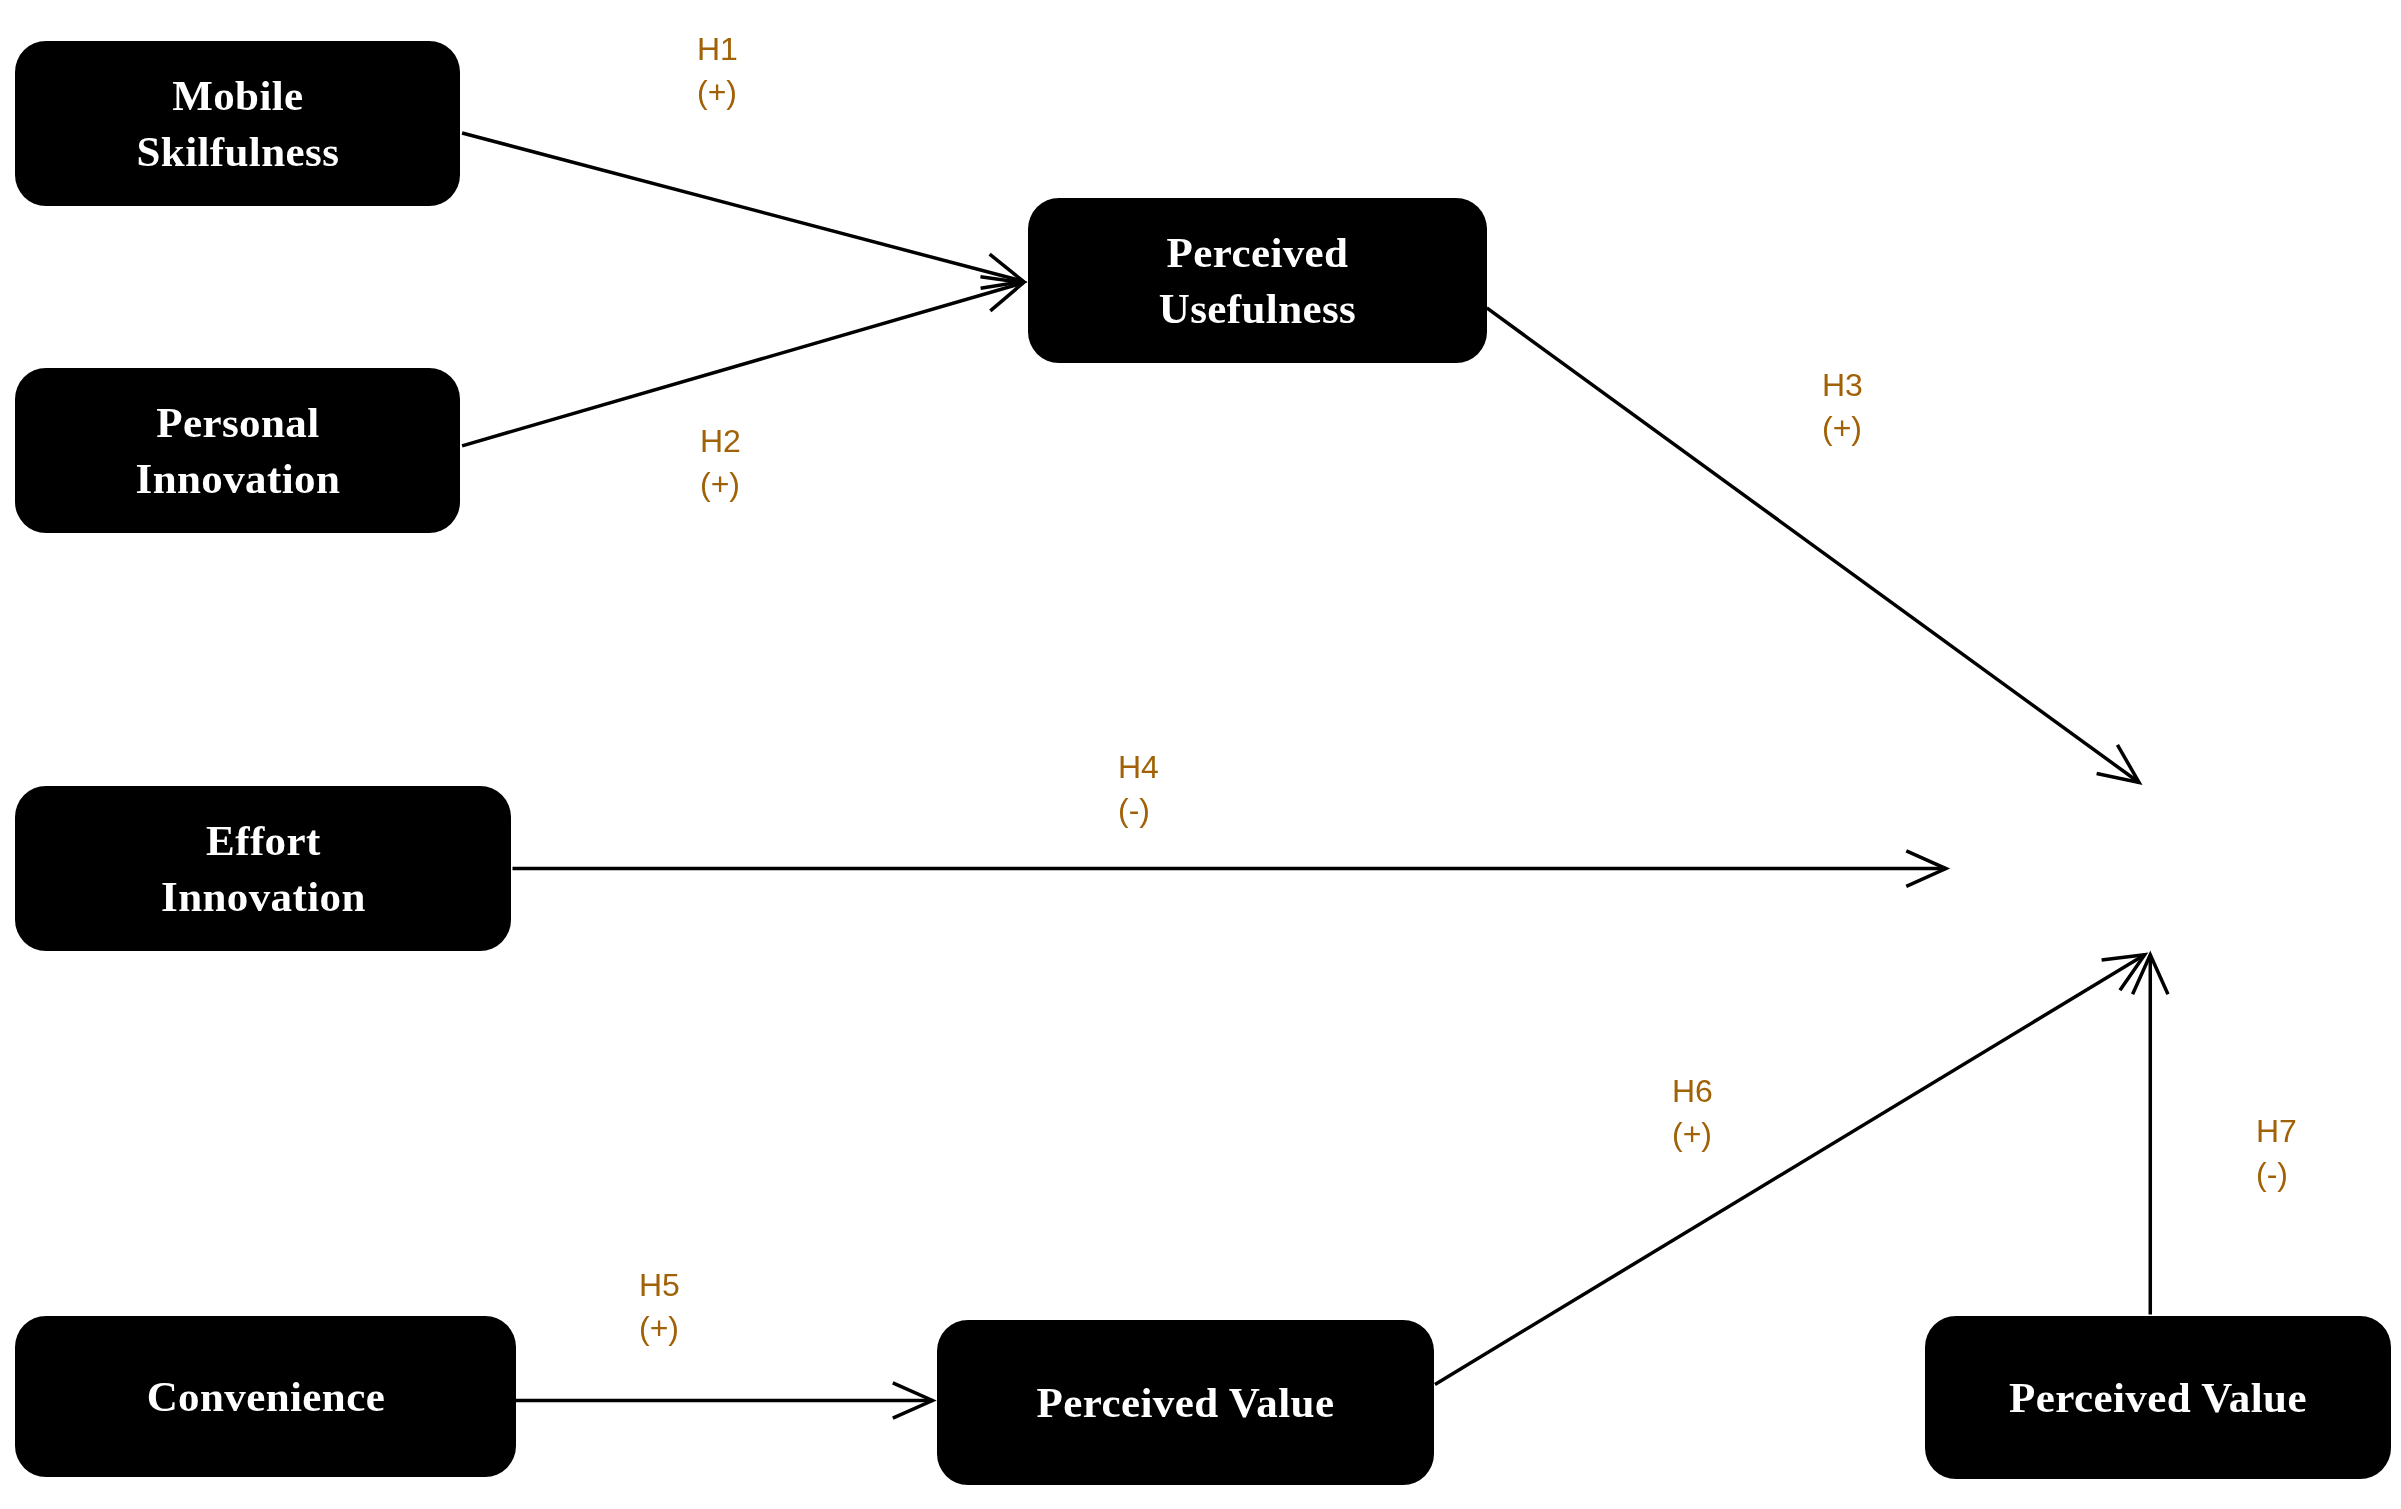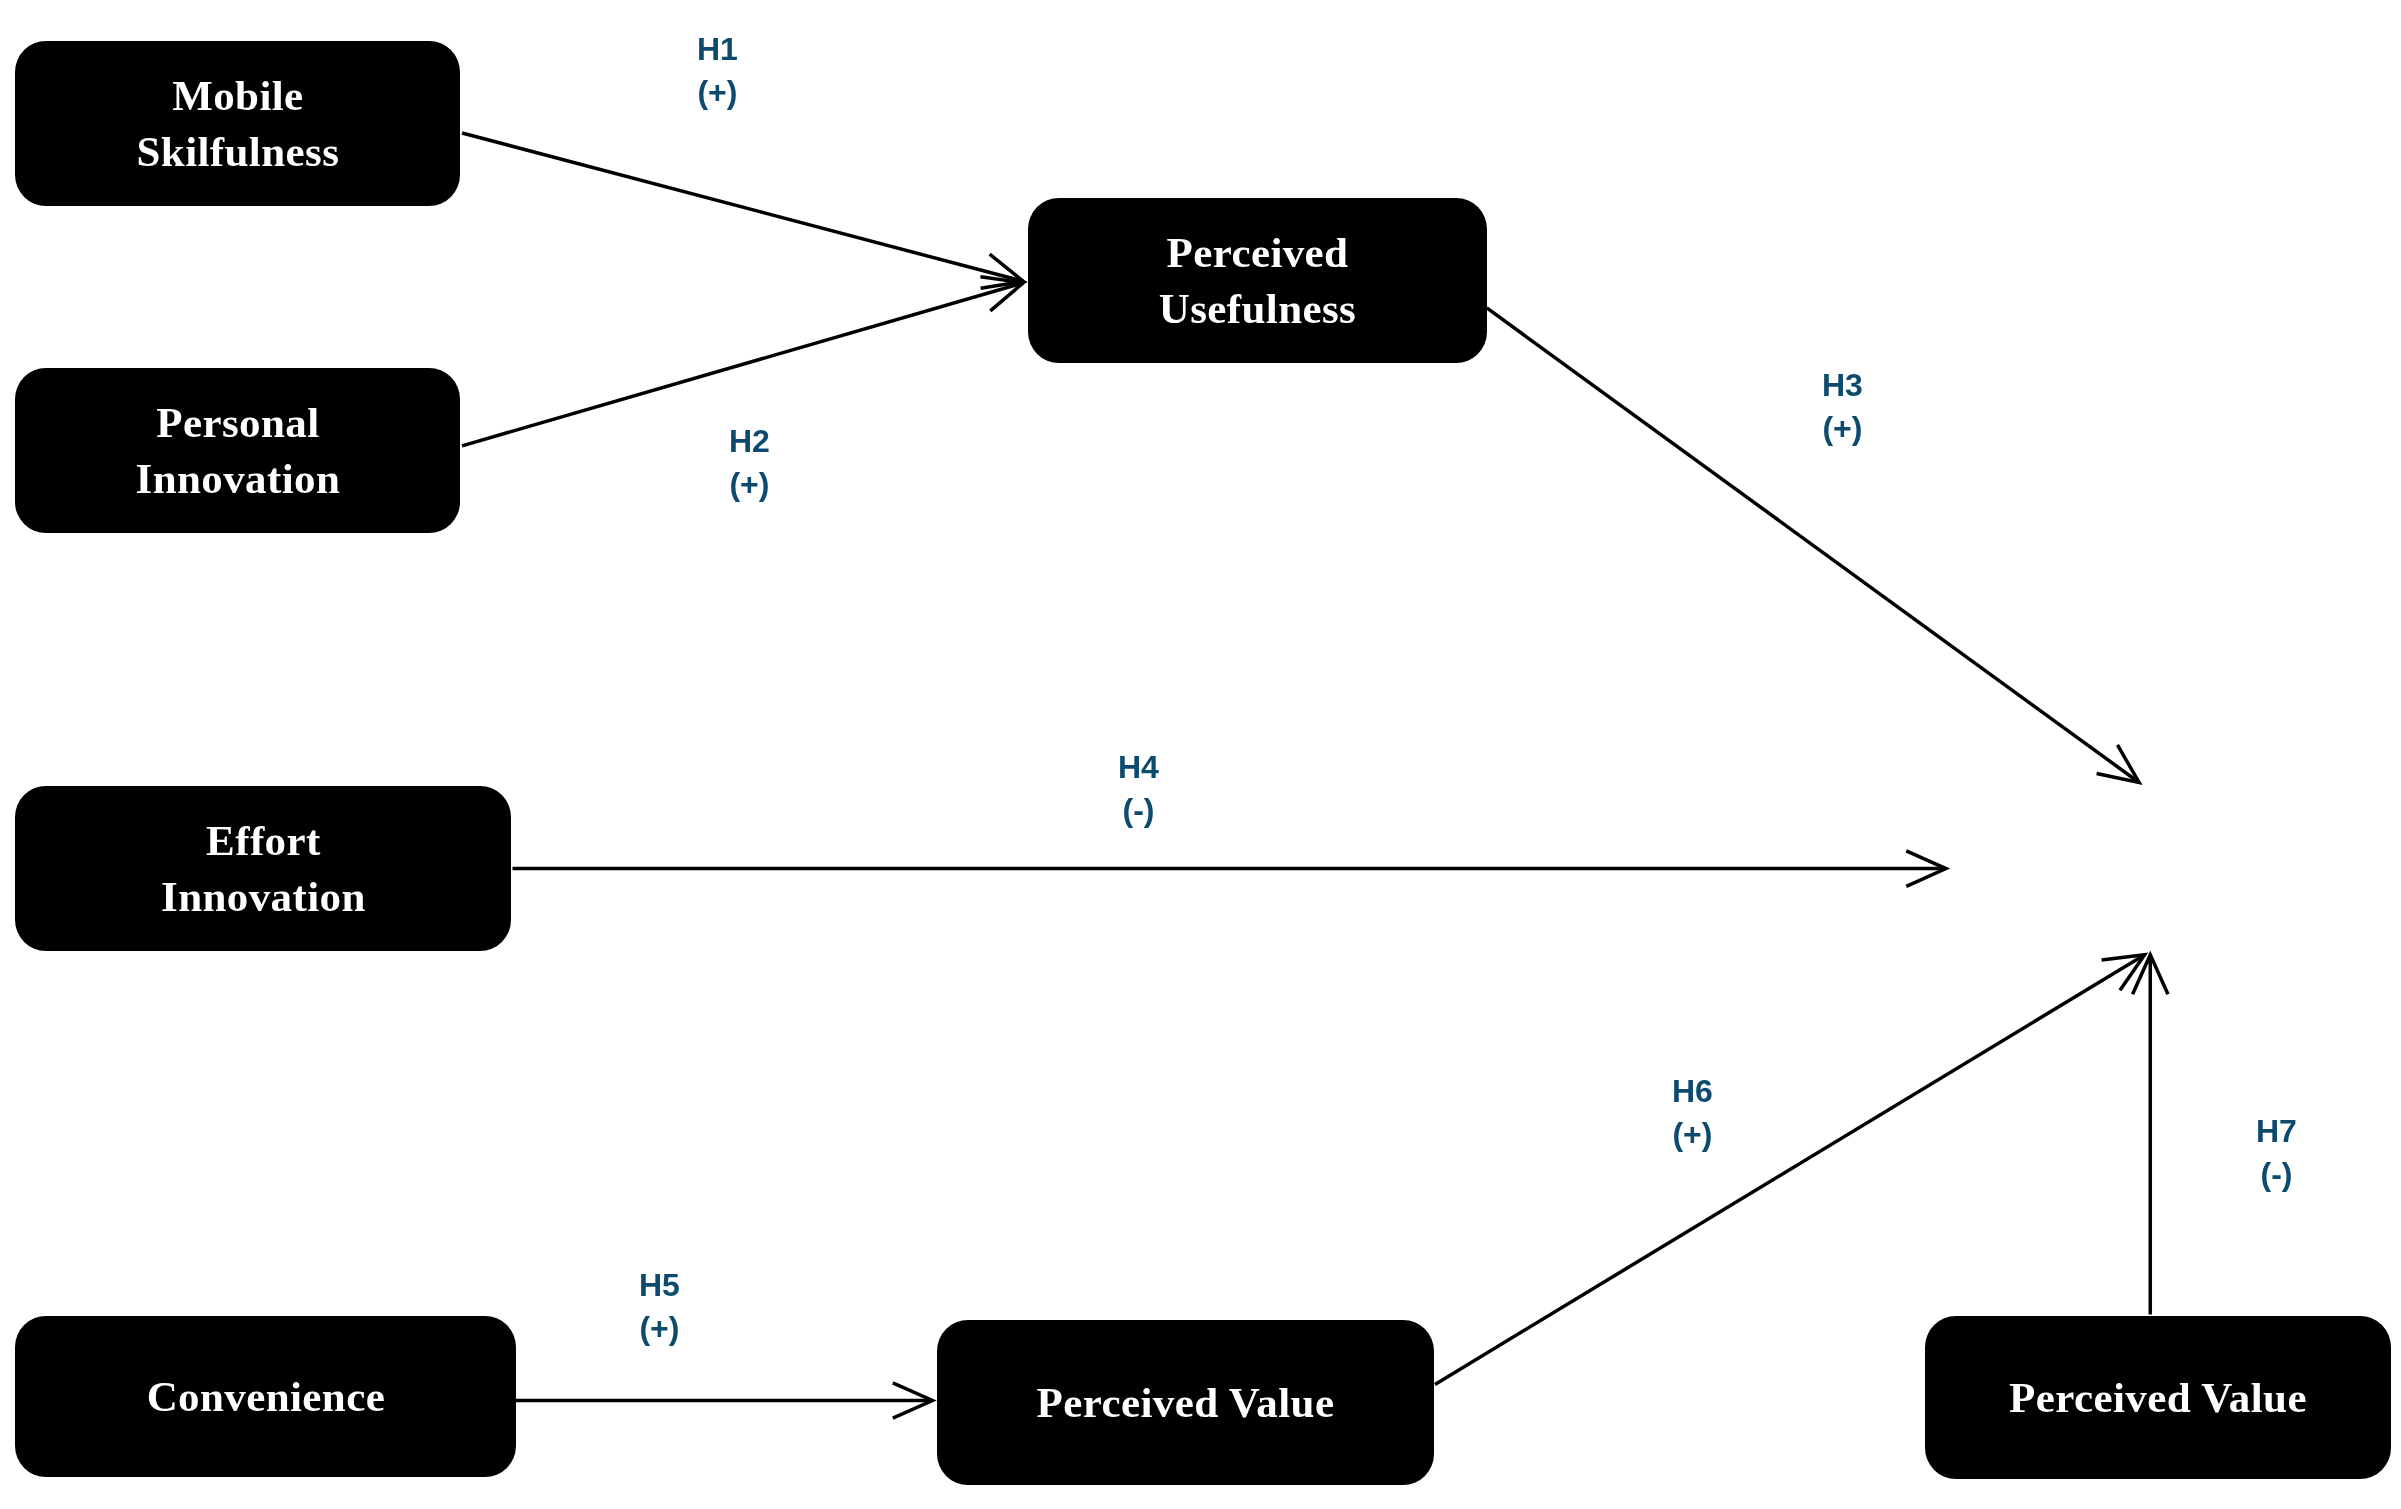--- a/index.html
+++ b/index.html
@@ -41,25 +41,25 @@
     box-sizing: border-box;
     padding: 2.8px 7px;
   }
   .node .node-label {
     display: block;
     white-space: pre-line;
   }
   .hyp {
     position: absolute;
     font-family: "Liberation Sans", "DejaVu Sans", sans-serif;
-    font-weight: bold;
+    font-weight: normal;
     font-size: 32px;
     line-height: 1.33;
-    color: #0c4a6e;
-    text-align: center;
+    color: #a16207;
+    text-align: left;
     white-space: pre-line;
     letter-spacing: 0px;
   }
 </style>
 </head>
 <body>
 
 <div id="canvas">
 
   <svg id="edge-layer" viewBox="0 0 3430 2156" width="2401" height="1509" xmlns="http://www.w3.org/2000/svg">
@@ -114,21 +114,21 @@
   </div>
   <div class="node" style="left: 937px; top: 1320px; width: 497px; height: 165px;">
     <span class="node-label">Perceived Value</span>
   </div>
   <div class="node" style="left: 1925px; top: 1316px; width: 466px; height: 163px;">
     <span class="node-label">Perceived Value</span>
   </div>
 
   <div class="hyp" style="left: 697px; top: 28px;">H1
 (+)</div>
-  <div class="hyp" style="left: 729px; top: 420px;">H2
+  <div class="hyp" style="left: 700px; top: 420px;">H2
 (+)</div>
   <div class="hyp" style="left: 1822px; top: 364px;">H3
 (+)</div>
   <div class="hyp" style="left: 1118px; top: 746px;">H4
 (-)</div>
   <div class="hyp" style="left: 639px; top: 1264px;">H5
 (+)</div>
   <div class="hyp" style="left: 1672px; top: 1070px;">H6
 (+)</div>
   <div class="hyp" style="left: 2256px; top: 1110px;">H7

